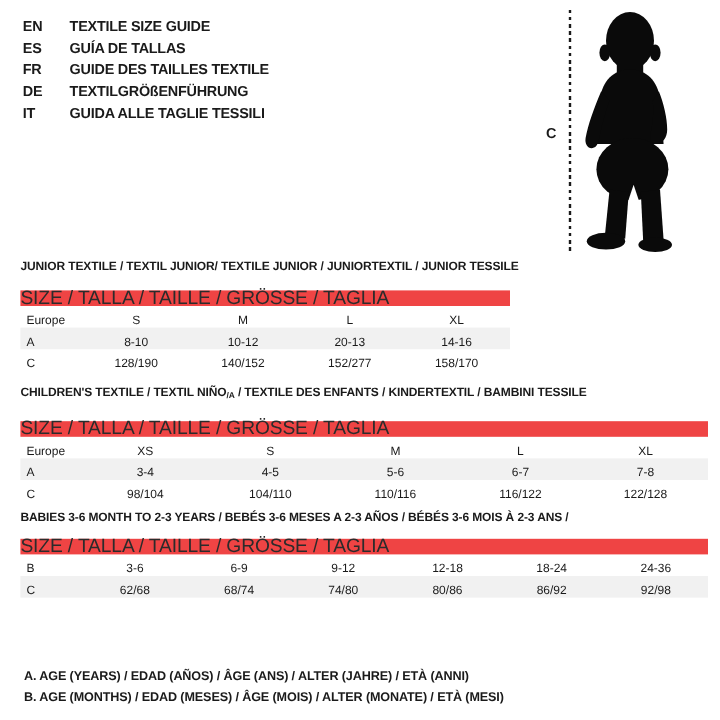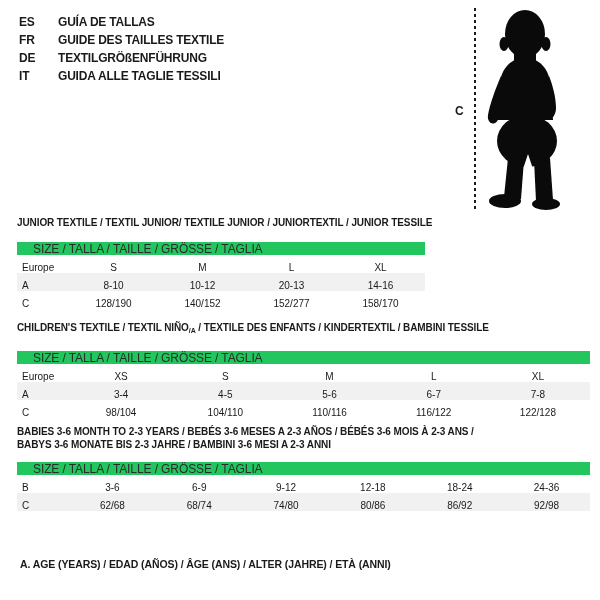--- a/index.html
+++ b/index.html
@@ -19,36 +19,40 @@
   }
   #figure-label{position:absolute;left:455px;top:104px;font-weight:bold;font-size:12px;}
   #baby-svg{position:absolute;left:484px;top:8px;}
   
   .tbl{position:absolute;left:17px;}
   .tbl-title{font-weight:bold;font-size:10px;letter-spacing:-0.1px;line-height:12px;white-space:nowrap;}
   .tbl-title .subbed{font-size:7px;vertical-align:-2px;}
   .t-gap1{margin-bottom:13px;}
   .t-gap2{margin-bottom:14px;}
   .t-gap3{margin-bottom:11px;}
-  .bar{height:13px;background:#22c55e;display:flex;align-items:center;
-       padding-left:16px;font-size:12px;color:#2b2b2b;letter-spacing:-0.1px;}
+  .bar{height:13px;background:#ef4444;display:flex;align-items:center;
+       padding-left:0;font-size:16px;color:#2b2b2b;letter-spacing:-0.1px;}
   .trow{display:flex;height:18px;align-items:flex-end;font-size:10px;}
   .trow.alt{background:#f1f1f1;}
   .lbl{width:52px;padding-left:5px;box-sizing:border-box;text-align:left;}
   .cell{flex:1;text-align:center;}
   
   #legend{position:absolute;left:20px;top:556px;}
   .legend-line{font-weight:bold;font-size:10.5px;line-height:17.3px;letter-spacing:-0.1px;white-space:nowrap;}
 </style>
 </head>
 <body>
 
 <div id="page">
 
   <div id="lang-list">
+    <div class="lang-row">
+      <span class="lang-code">EN</span>
+      <span class="lang-title">TEXTILE SIZE GUIDE</span>
+    </div>
     <div class="lang-row">
       <span class="lang-code">ES</span>
       <span class="lang-title">GUÍA DE TALLAS</span>
     </div>
     <div class="lang-row">
       <span class="lang-code">FR</span>
       <span class="lang-title">GUIDE DES TAILLES TEXTILE</span>
     </div>
     <div class="lang-row">
       <span class="lang-code">DE</span>
@@ -131,21 +135,20 @@
       <span class="cell">104/110</span>
       <span class="cell">110/116</span>
       <span class="cell">116/122</span>
       <span class="cell">122/128</span>
     </div>
   </div>
 
   <div class="tbl" style="top:425px;width:573px;">
     <div class="t-gap3">
       <div class="tbl-title" style="line-height:13px;">BABIES 3-6 MONTH TO 2-3 YEARS / BEBÉS 3-6 MESES A 2-3 AÑOS / BÉBÉS 3-6 MOIS À 2-3 ANS /</div>
-      <div class="tbl-title" style="line-height:13px;">BABYS 3-6 MONATE BIS 2-3 JAHRE / BAMBINI 3-6 MESI A 2-3 ANNI</div>
     </div>
     <div class="bar">SIZE / TALLA / TAILLE / GRÖSSE / TAGLIA</div>
     <div class="trow">
       <span class="lbl">B</span>
       <span class="cell">3-6</span>
       <span class="cell">6-9</span>
       <span class="cell">9-12</span>
       <span class="cell">12-18</span>
       <span class="cell">18-24</span>
       <span class="cell">24-36</span>
@@ -156,15 +159,16 @@
       <span class="cell">68/74</span>
       <span class="cell">74/80</span>
       <span class="cell">80/86</span>
       <span class="cell">86/92</span>
       <span class="cell">92/98</span>
     </div>
   </div>
 
   <div id="legend">
     <div class="legend-line">A. AGE (YEARS) / EDAD (AÑOS) / ÂGE (ANS) / ALTER (JAHRE) / ETÀ (ANNI)</div>
+    <div class="legend-line">B. AGE (MONTHS) / EDAD (MESES) / ÂGE (MOIS) / ALTER (MONATE) / ETÀ (MESI)</div>
   </div>
 
 </div>
 
 </body></html>

